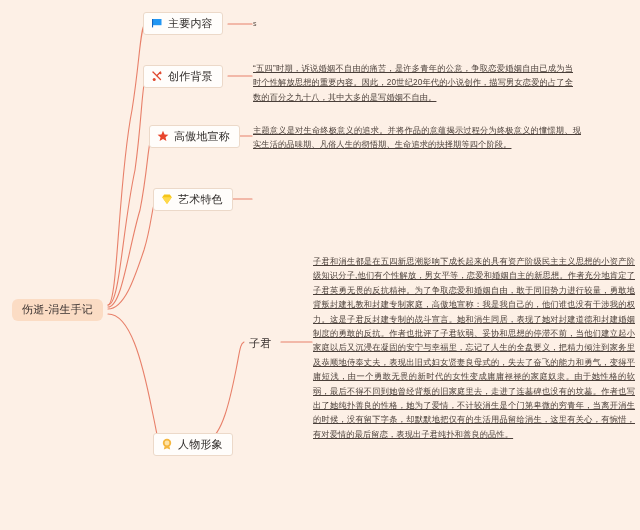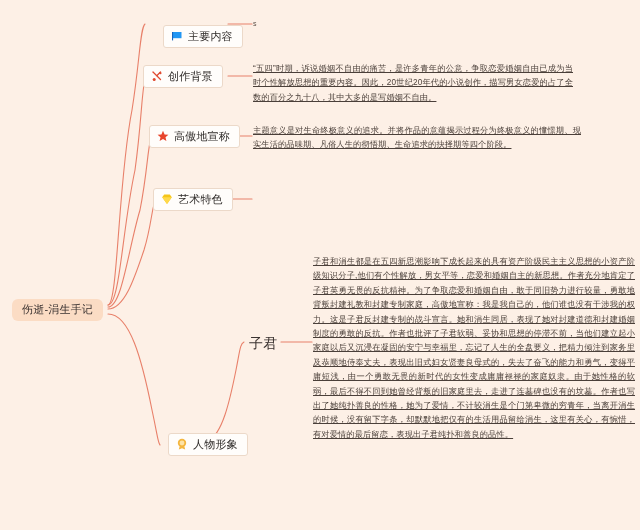--- a/index.html
+++ b/index.html
@@ -62,21 +62,21 @@
   .topic .ico {
     width: 12px;
     height: 12px;
     flex: 0 0 12px;
     display: block;
   }
 
   
   .subtopic {
     position: absolute;
-    font-size: 14px;
+    font-size: 11px;
     line-height: 14px;
     color: #3a3230;
     white-space: nowrap;
     letter-spacing: .2px;
     padding: 1px 2px;
   }
 
   
   .leaf {
     position: absolute;
@@ -130,21 +130,21 @@
       <path d="M228,199 L252,199"></path>
 
       <path d="M281,342 L312,342"></path>
     </g>
   </svg>
 
   <div class="root-node">
     <span>伤逝-涓生手记</span>
   </div>
 
-  <div class="topic" style="left:143px; top:25px;margin-left:20px;">
+  <div class="topic" style="left:143px; top:12px;">
     <svg class="ico" viewBox="0 0 12 12">
       <rect x="1" y="2" width="9.5" height="6.2" fill="#2196f3"></rect>
       <rect x="1" y="2" width="1.1" height="8.4" fill="#1565c0"></rect>
     </svg>
     <span>主要内容</span>
   </div>
   <div class="leaf-tiny" style="left:253px; top:19px;">
     <span>s</span>
   </div>
 
@@ -172,21 +172,21 @@
   </div>
 
   <div class="topic" style="left:153px; top:188px;">
     <svg class="ico" viewBox="0 0 12 12">
       <polygon points="1.2,4.2 6,11 10.8,4.2 8.8,1.4 3.2,1.4" fill="#f5c518"></polygon>
       <polygon points="1.2,4.2 10.8,4.2 6,11" fill="#ffd94a"></polygon>
     </svg>
     <span>艺术特色</span>
   </div>
 
-  <div class="topic" style="left:168px; top:433px;">
+  <div class="topic" style="left:153px; top:433px;">
     <svg class="ico" viewBox="0 0 12 12">
       <circle cx="6" cy="5" r="4.2" fill="#f4b63f"></circle>
       <circle cx="6" cy="5" r="2.4" fill="#fde3a7"></circle>
       <path d="M3.6 8.6 L2.8 11.6 L6 10.2 L9.2 11.6 L8.4 8.6" fill="#f4b63f"></path>
     </svg>
     <span>人物形象</span>
   </div>
 
   <div class="subtopic" style="left:247px; top:335px;">
     <span>子君</span>

